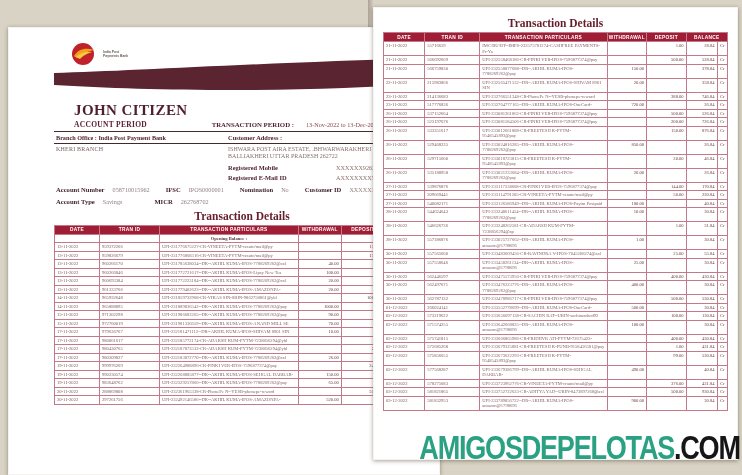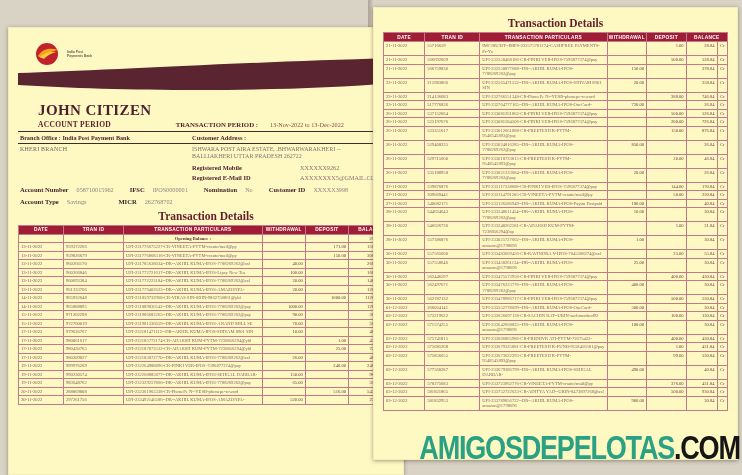--- a/index.html
+++ b/index.html
@@ -2,24 +2,24 @@
 <html><head>
 <meta charset="utf-8">
 <style>
   html,body{margin:0;padding:0;}
   body{
     width:742px;height:475px;position:relative;overflow:hidden;
     background:#d8d3c5;
     font-family:"Liberation Serif", serif;
   }
   .page{
-    position:absolute;background:#fef9c3;
+    position:absolute;background:#ffffff;
     box-shadow:0 1px 4px rgba(60,40,30,.45), inset 0 0 0 1px rgba(120,100,80,.08);
   }
-  #page1{left:8px;top:27px;width:396px;height:448px;}
+  #page1{left:8px;top:27px;width:396px;height:448px;padding-left:36px;}
   #page2{left:373px;top:7px;width:365px;height:453px;}
   .inner{padding:8px 10px;}
 
   
   .band-wrap{position:relative;height:58px;margin-top:4px;}
   .band-svg{position:absolute;left:0;bottom:0;width:100%;height:40px;display:block;}
   .logo{position:absolute;left:16px;top:2px;display:flex;align-items:center;gap:3px;z-index:2;}
   .logo-text{font-family:"Liberation Sans",sans-serif;font-size:3.4px;line-height:1.2;color:#6b5a55;font-weight:bold;width:52px;}
   .cust-name{margin:5px 0 1px 20px;font-size:15px;font-weight:bold;color:#4f1f2e;letter-spacing:.4px;}
   .detail-row{display:flex;align-items:baseline;margin:1px 0 2px 20px;padding-right:6px;}

